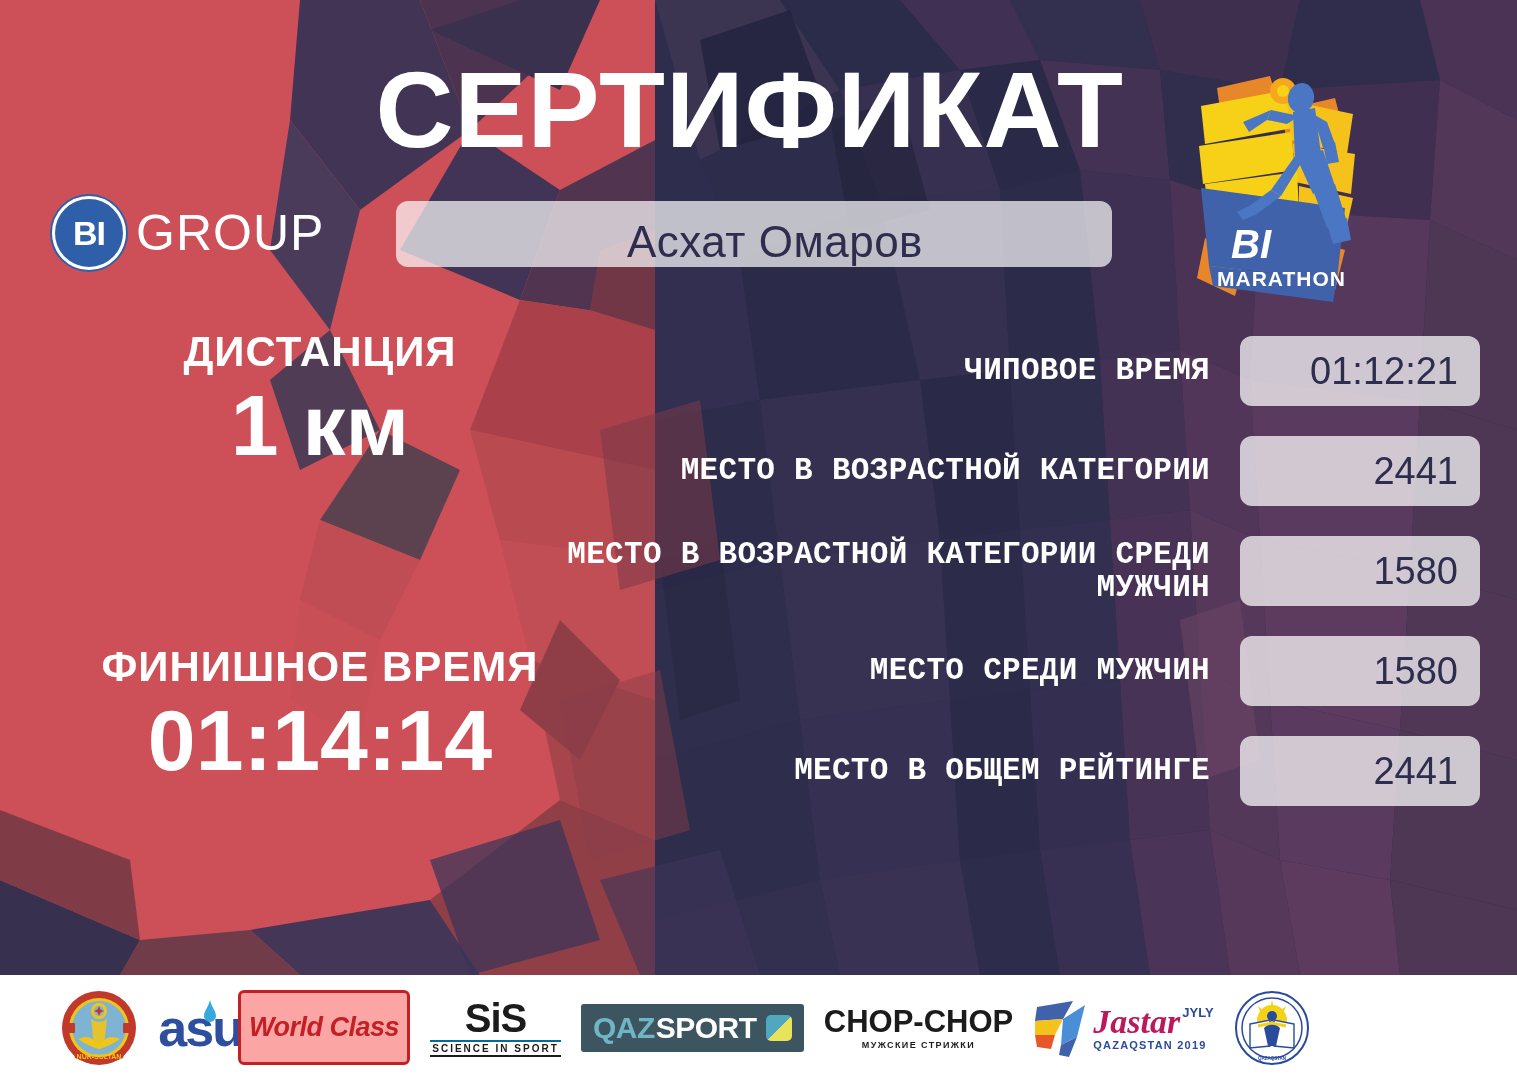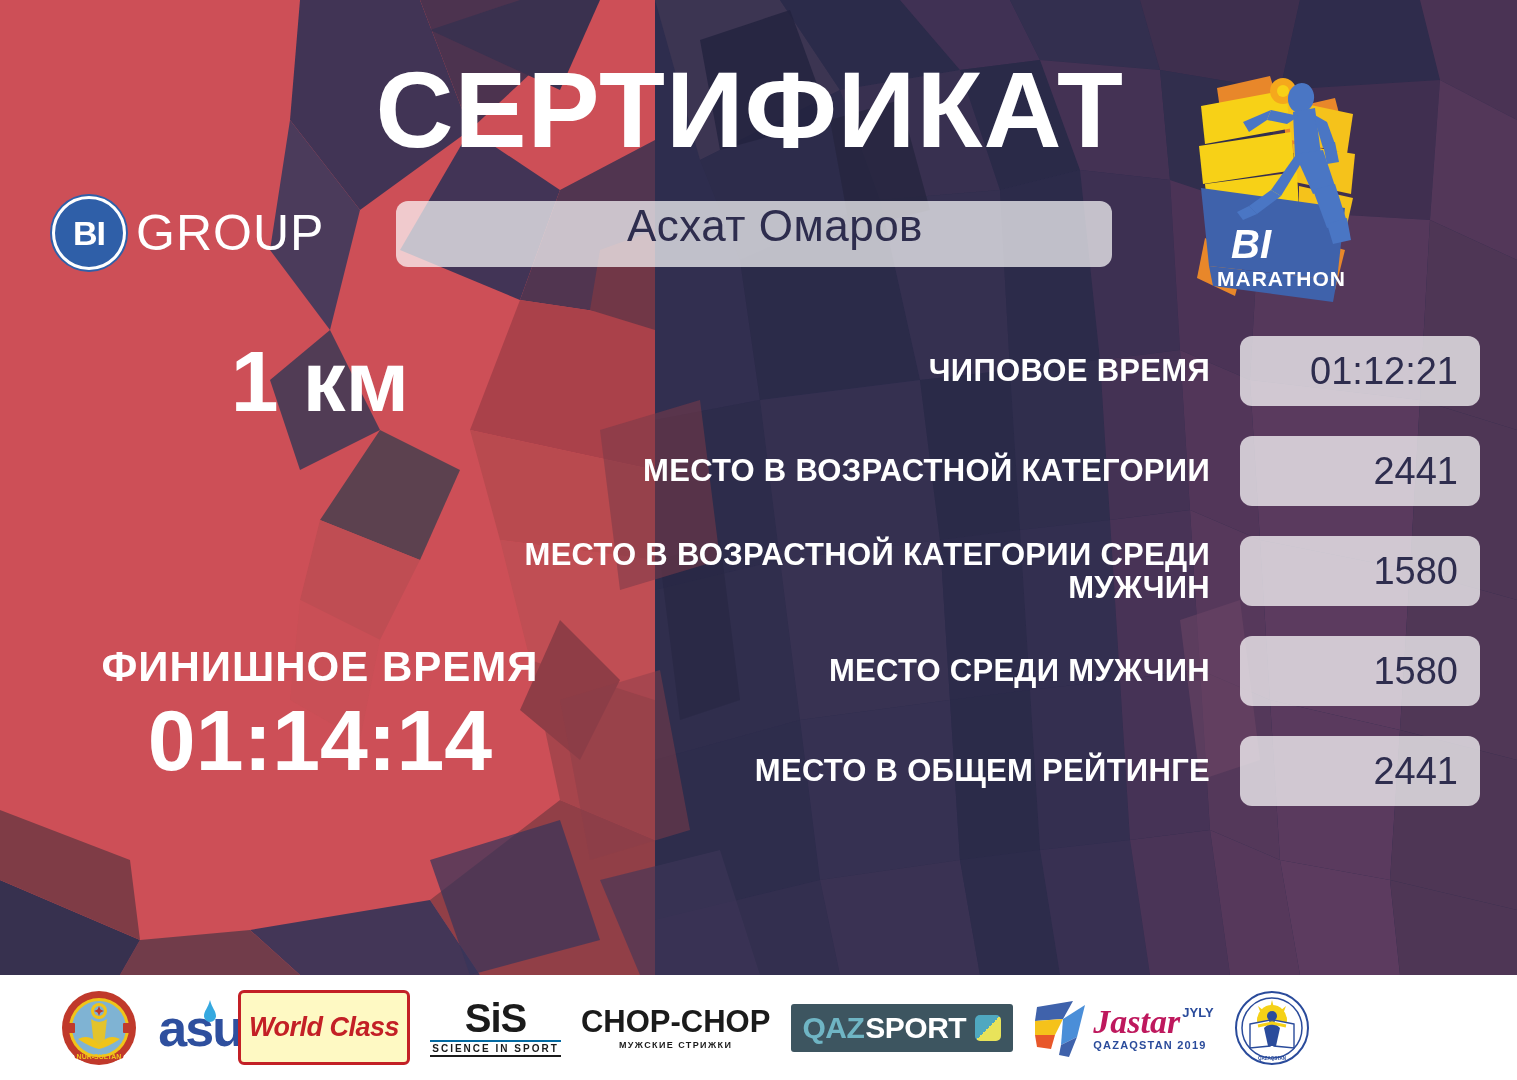--- a/index.html
+++ b/index.html
@@ -29,21 +29,21 @@
     font-size: 108px; font-weight: 700; letter-spacing: 1px;
     line-height: 1;
     text-align: right; padding-right: 36px;
   }
 
   .namebar {
     position: absolute; left: 396px; top: 201px;
     width: 716px; height: 66px;
     background: rgba(255,255,255,0.70);
     border-radius: 12px;
-    display: flex; align-items: flex-start; justify-content: center; padding-left: 42px;
+    display: flex; align-items: flex-end; justify-content: center; padding-left: 42px;
   }
   .namebar span {
     color: #2e2d4e; font-size: 44px; font-weight: 400; letter-spacing: .5px;
   }
 
   
   .bigroup { position: absolute; left: 52px; top: 196px; display:flex; align-items:center; gap:10px; }
   .bi-badge {
     width: 74px; height: 74px; border-radius: 50%;
     background: #2f5fa8;
@@ -67,21 +67,21 @@
 
   
   .rows { position:absolute; left:520px; top:336px; width:960px; }
   .row {
     display:flex; align-items:center; justify-content:flex-end;
     margin-bottom: 30px;
   }
   .r-label {
     color:#ffffff; font-size:31px; font-weight:700; line-height:1.08;
     text-align:right; letter-spacing:.3px;
-    padding-right: 30px; flex: 1 1 auto;
+    padding-right: 30px; flex: 1 1 auto; font-family: Liberation Mono, monospace;
   }
   .r-pill {
     flex: 0 0 240px;
     width:240px; height:70px;
     background: rgba(255,255,255,0.72);
     border-radius: 12px;
     display:flex; align-items:center; justify-content:flex-end;
     padding-right: 22px;
     color:#2e2d4e; font-size:38px; font-weight:400;
   }
@@ -90,21 +90,21 @@
   .sponsors {
     position:absolute; left:0; bottom:0; width:1370px; height:105px;
     background:#ffffff;
     display:flex; align-items:center; justify-content:space-evenly;
     padding: 0 40px;
   }
   .sp { display:flex; align-items:center; justify-content:center; height:80px; }
   .sp svg { display:block; }
 
   .wc-box {
-    background:#fef9c3; border:3px solid #c32026; border-radius:6px;
+    background:#fca5a5; border:3px solid #c32026; border-radius:6px;
     padding:19px 8px; display:flex; align-items:center;
   }
   .wc-txt { color:#c32026; font-size:27px; font-weight:700; font-style:italic; letter-spacing:-.5px; }
 
   .qaz-box { background:#3d5560; border-radius:3px; padding:7px 12px; display:flex; align-items:center; gap:9px; }
   .qaz-a { color:#6fb5c4; font-size:30px; font-weight:700; letter-spacing:-.5px;}
   .qaz-b { color:#ffffff; font-size:30px; font-weight:700; letter-spacing:-.5px;}
   .qaz-icn { width:26px; height:26px; border-radius:5px; background:linear-gradient(135deg,#4fa8c0 0 50%, #e8e35a 50% 100%); }
 
   .sis-wrap { display:flex; flex-direction:column; align-items:center; gap:2px;justify-content:space-between; }
@@ -284,20 +284,21 @@
         <polygon points="138,56 152,64 160,86 148,90"></polygon>
         <polygon points="148,86 160,84 164,104 152,106"></polygon>
       </g>
 
       <text x="56" y="200" font-family="Liberation Sans, sans-serif" font-size="40" font-weight="700" font-style="italic" fill="#ffffff">BI</text>
       <text x="42" y="228" font-family="Liberation Sans, sans-serif" font-size="21" font-weight="700" fill="#ffffff" letter-spacing="1">MARATHON</text>
     </svg>
   </div>
 
   <div class="leftcol">
+    <div class="l-label">ДИСТАНЦИЯ</div>
     <div class="l-value">1 км</div>
   </div>
 
   <div class="leftcol2">
     <div class="l-label">ФИНИШНОЕ ВРЕМЯ</div>
     <div class="l-value">01:14:14</div>
   </div>
 
   <div class="rows">
     <div class="row">
@@ -359,31 +360,31 @@
     </div>
 
     <div class="sp">
       <div class="sis-wrap">
         <div class="sis-main">SiS</div>
         <div class="sis-sub">SCIENCE IN SPORT</div>
       </div>
     </div>
 
     <div class="sp">
-      <div class="chop-wrap">
-        <div class="chop-main">CHOP-CHOP</div>
-        <div class="chop-sub">МУЖСКИЕ СТРИЖКИ</div>
-      </div>
-    </div>
-
-    <div class="sp">
       <div class="qaz-box">
         <div class="qaz-a">QAZ</div>
         <div class="qaz-b" style="margin-left:-8px">SPORT</div>
         <div class="qaz-icn"></div>
+      </div>
+    </div>
+
+    <div class="sp">
+      <div class="chop-wrap">
+        <div class="chop-main">CHOP-CHOP</div>
+        <div class="chop-sub">МУЖСКИЕ СТРИЖКИ</div>
       </div>
     </div>
 
     <div class="sp">
       <div class="jastar-wrap">
         <svg width="56" height="62" viewBox="0 0 56 62">
           <polygon points="4,10 40,4 30,22 2,24" fill="#3f62ab"></polygon>
           <polygon points="2,24 30,22 22,38 2,38" fill="#f5c21b"></polygon>
           <polygon points="2,38 22,38 18,52 4,50" fill="#e8572a"></polygon>
           <polygon points="30,22 52,8 44,40 28,48" fill="#4a8ed8"></polygon>

